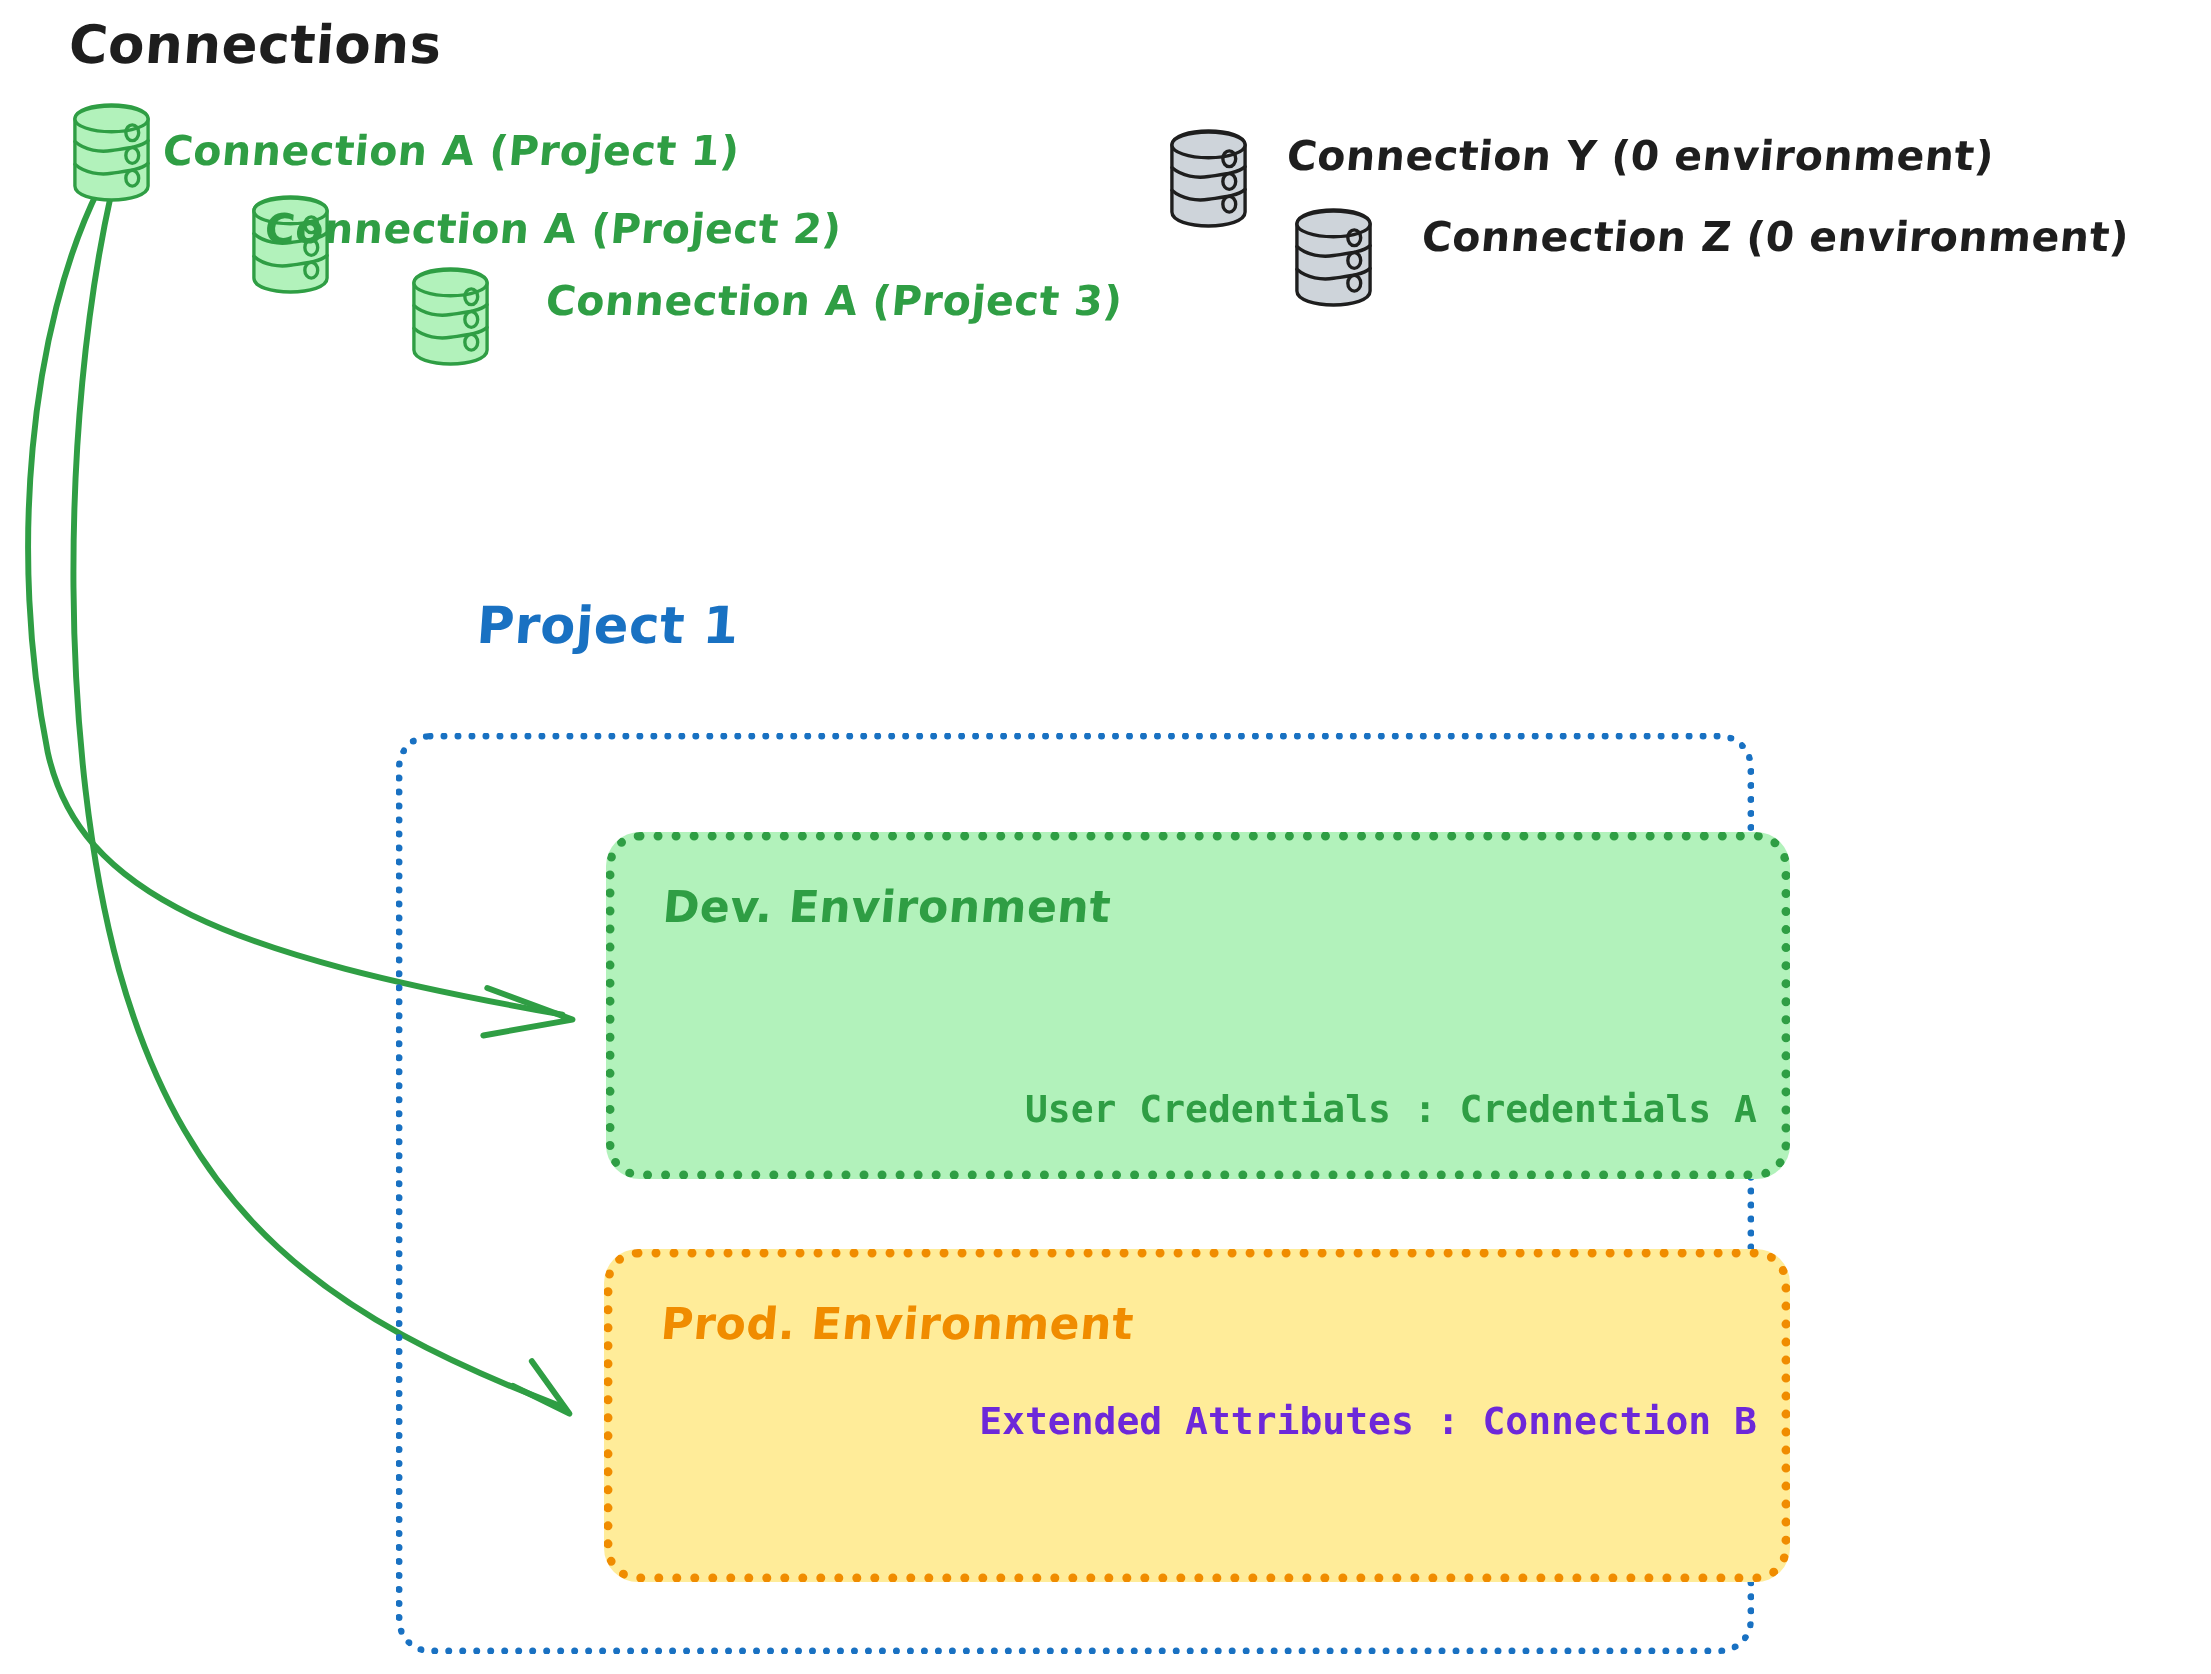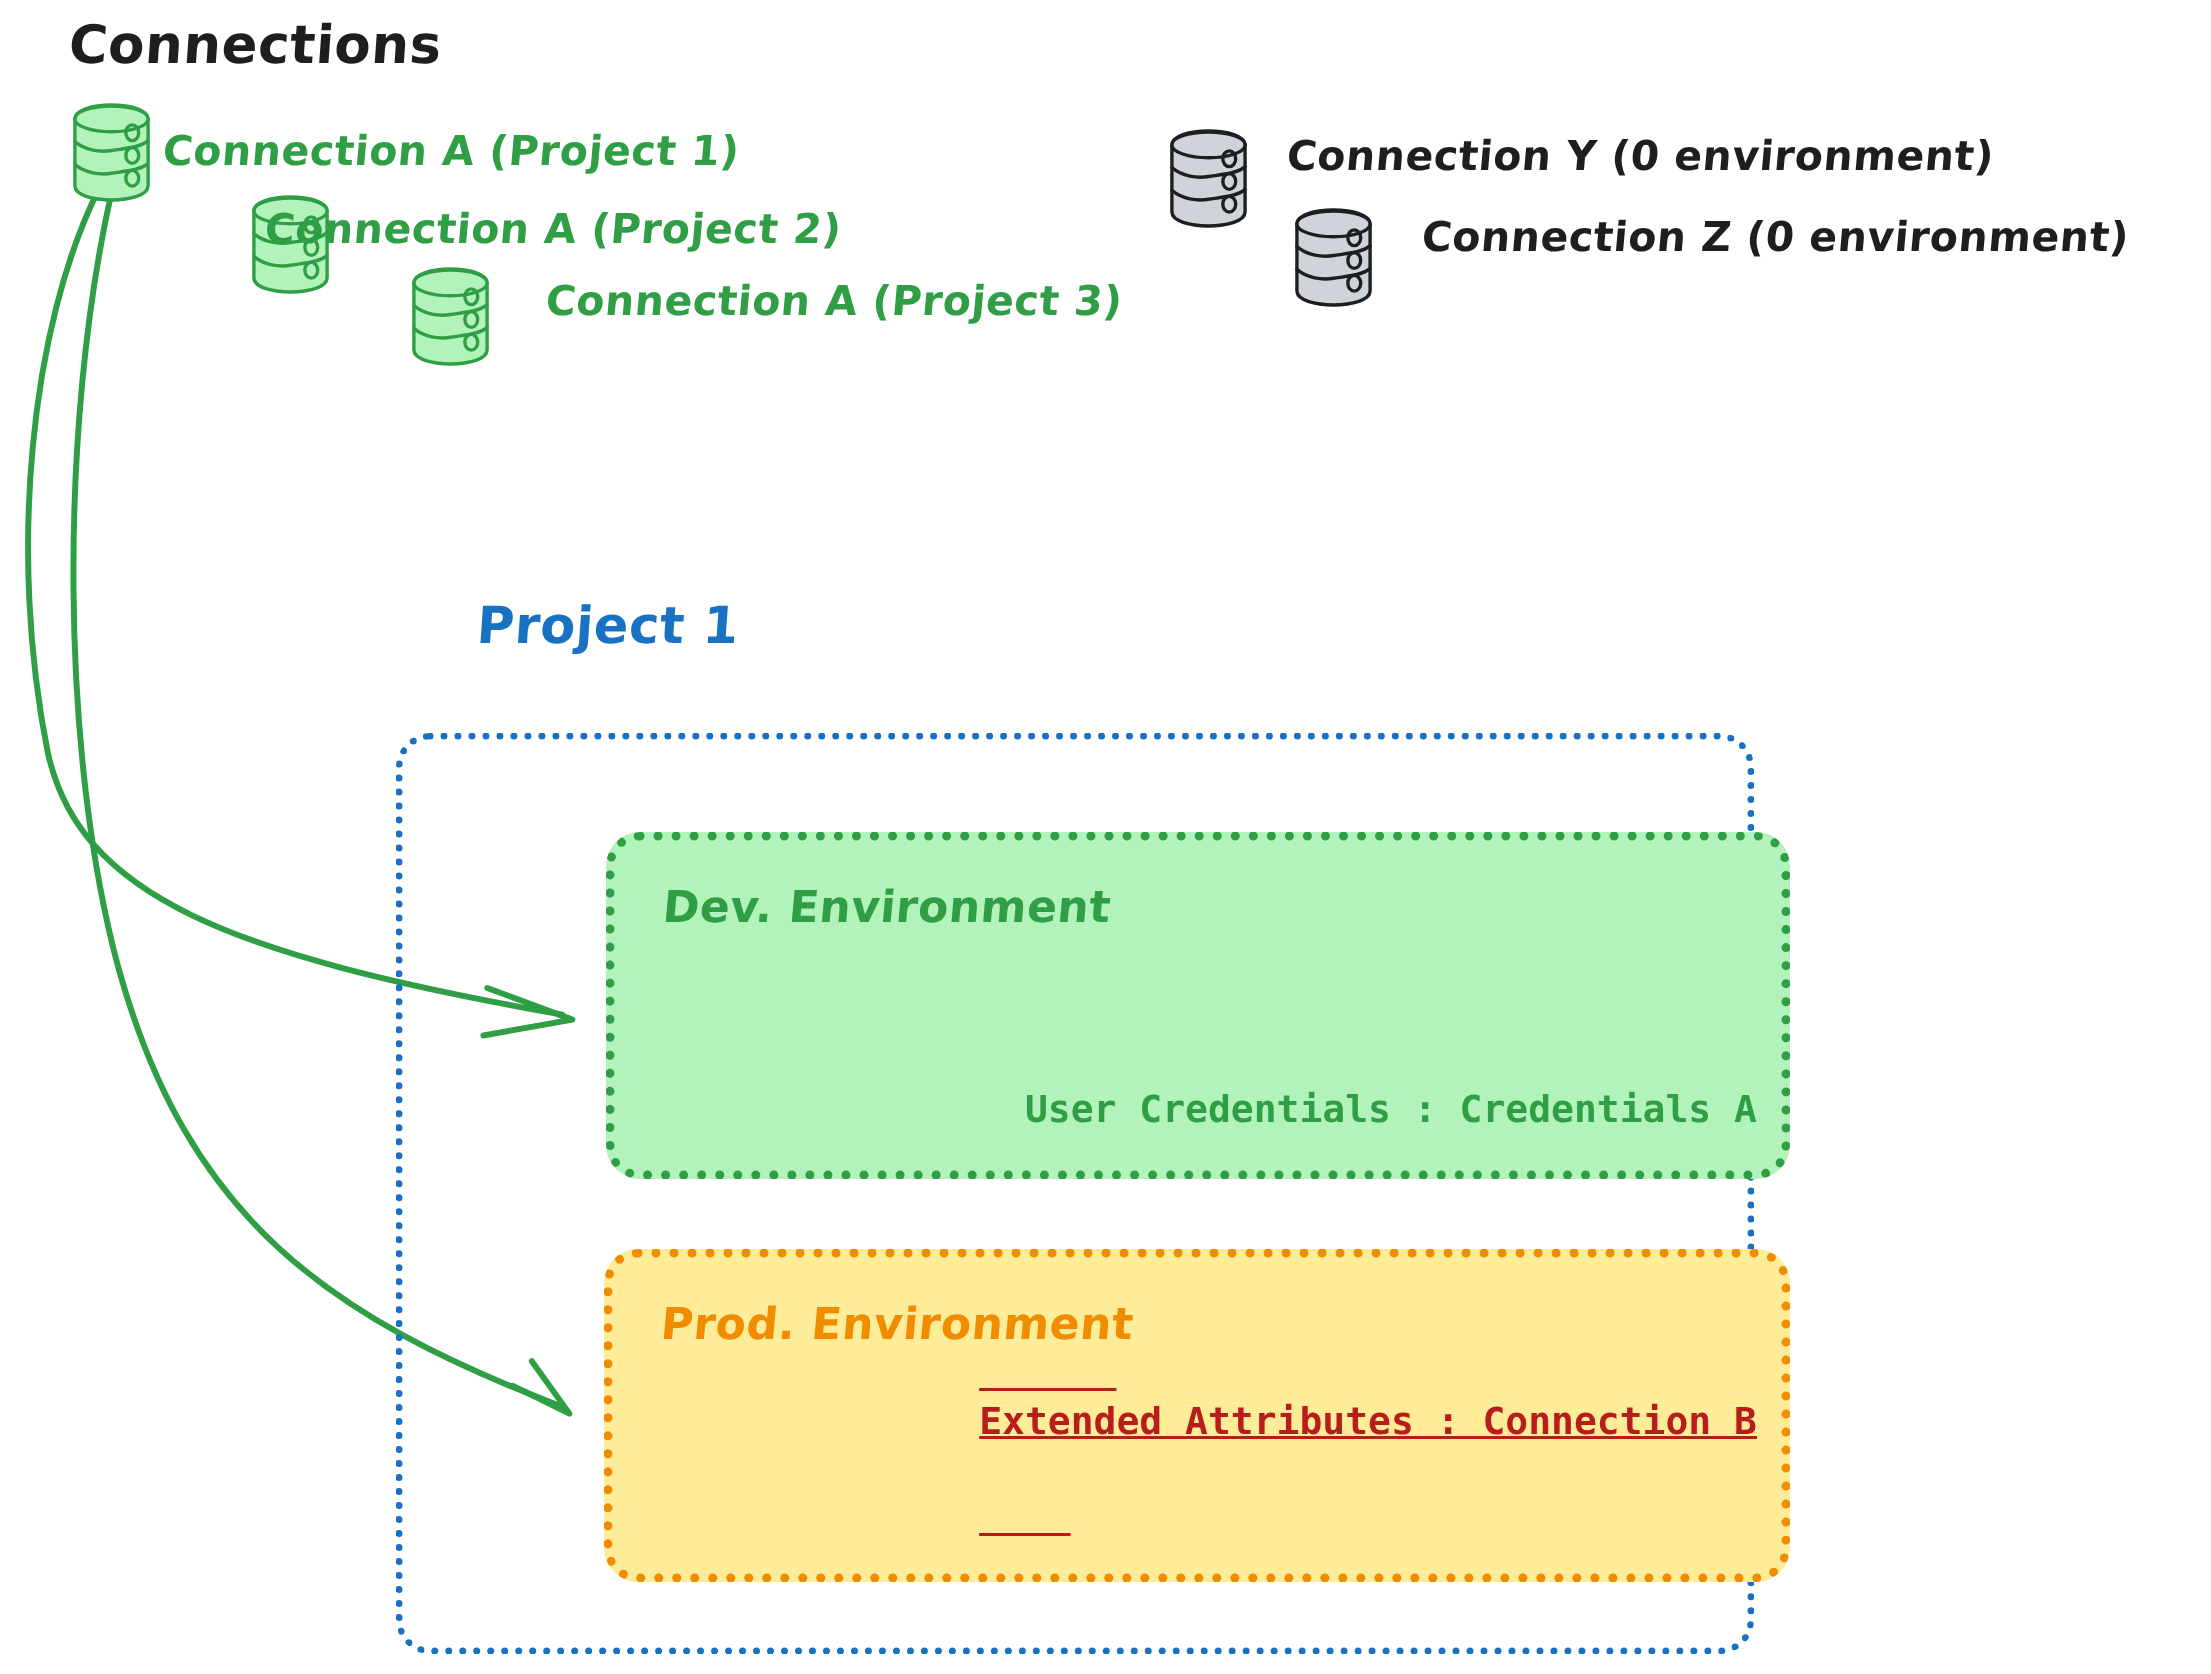--- a/index.html
+++ b/index.html
@@ -86,26 +86,26 @@
   }
   .env-title-dev{color:#2f9e44;}
   .env-title-prod{color:#f08c00;}
 
   .mono-lines{
     position:absolute;
     right:24px;
     font-family:"DejaVu Sans Mono", monospace;
     font-size:38px;
     font-weight:700;
-    text-align:left;
+    text-align:center;
     line-height:1.28;
     white-space:pre;
   }
   .mono-dev{ bottom:36px; color:#2f9e44; }
-  .mono-prod{ bottom:30px; color:#b91c1c;text-decoration:underline; }
+  .mono-prod{ bottom:30px; color:#6d28d9; }
 
   
   #arrows{position:absolute;left:0;top:0;width:2212px;height:1674px;pointer-events:none;}
 </style>
 </head>
 <body>
 
 <div id="stage">
 
   <svg id="arrows" viewBox="0 0 2234 1691" width="2212" height="1674">

